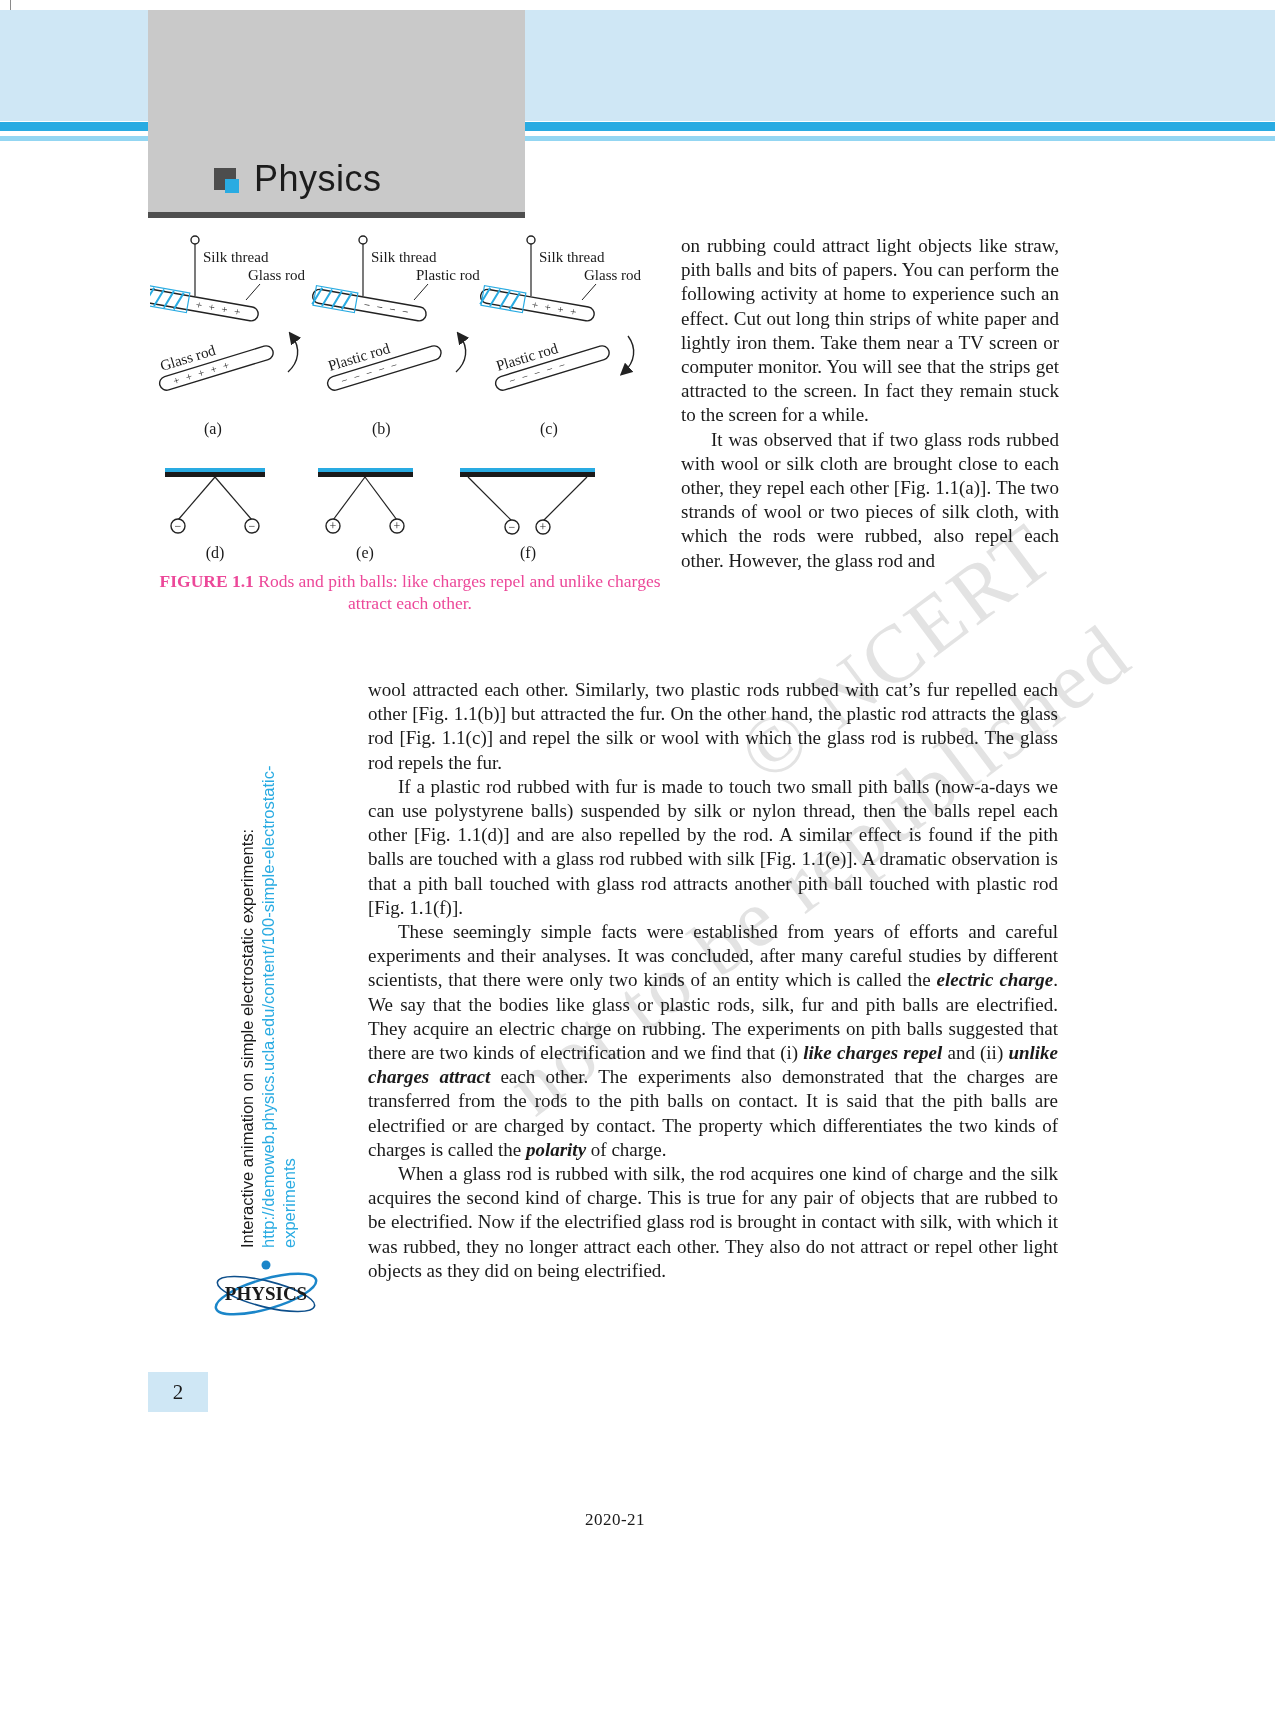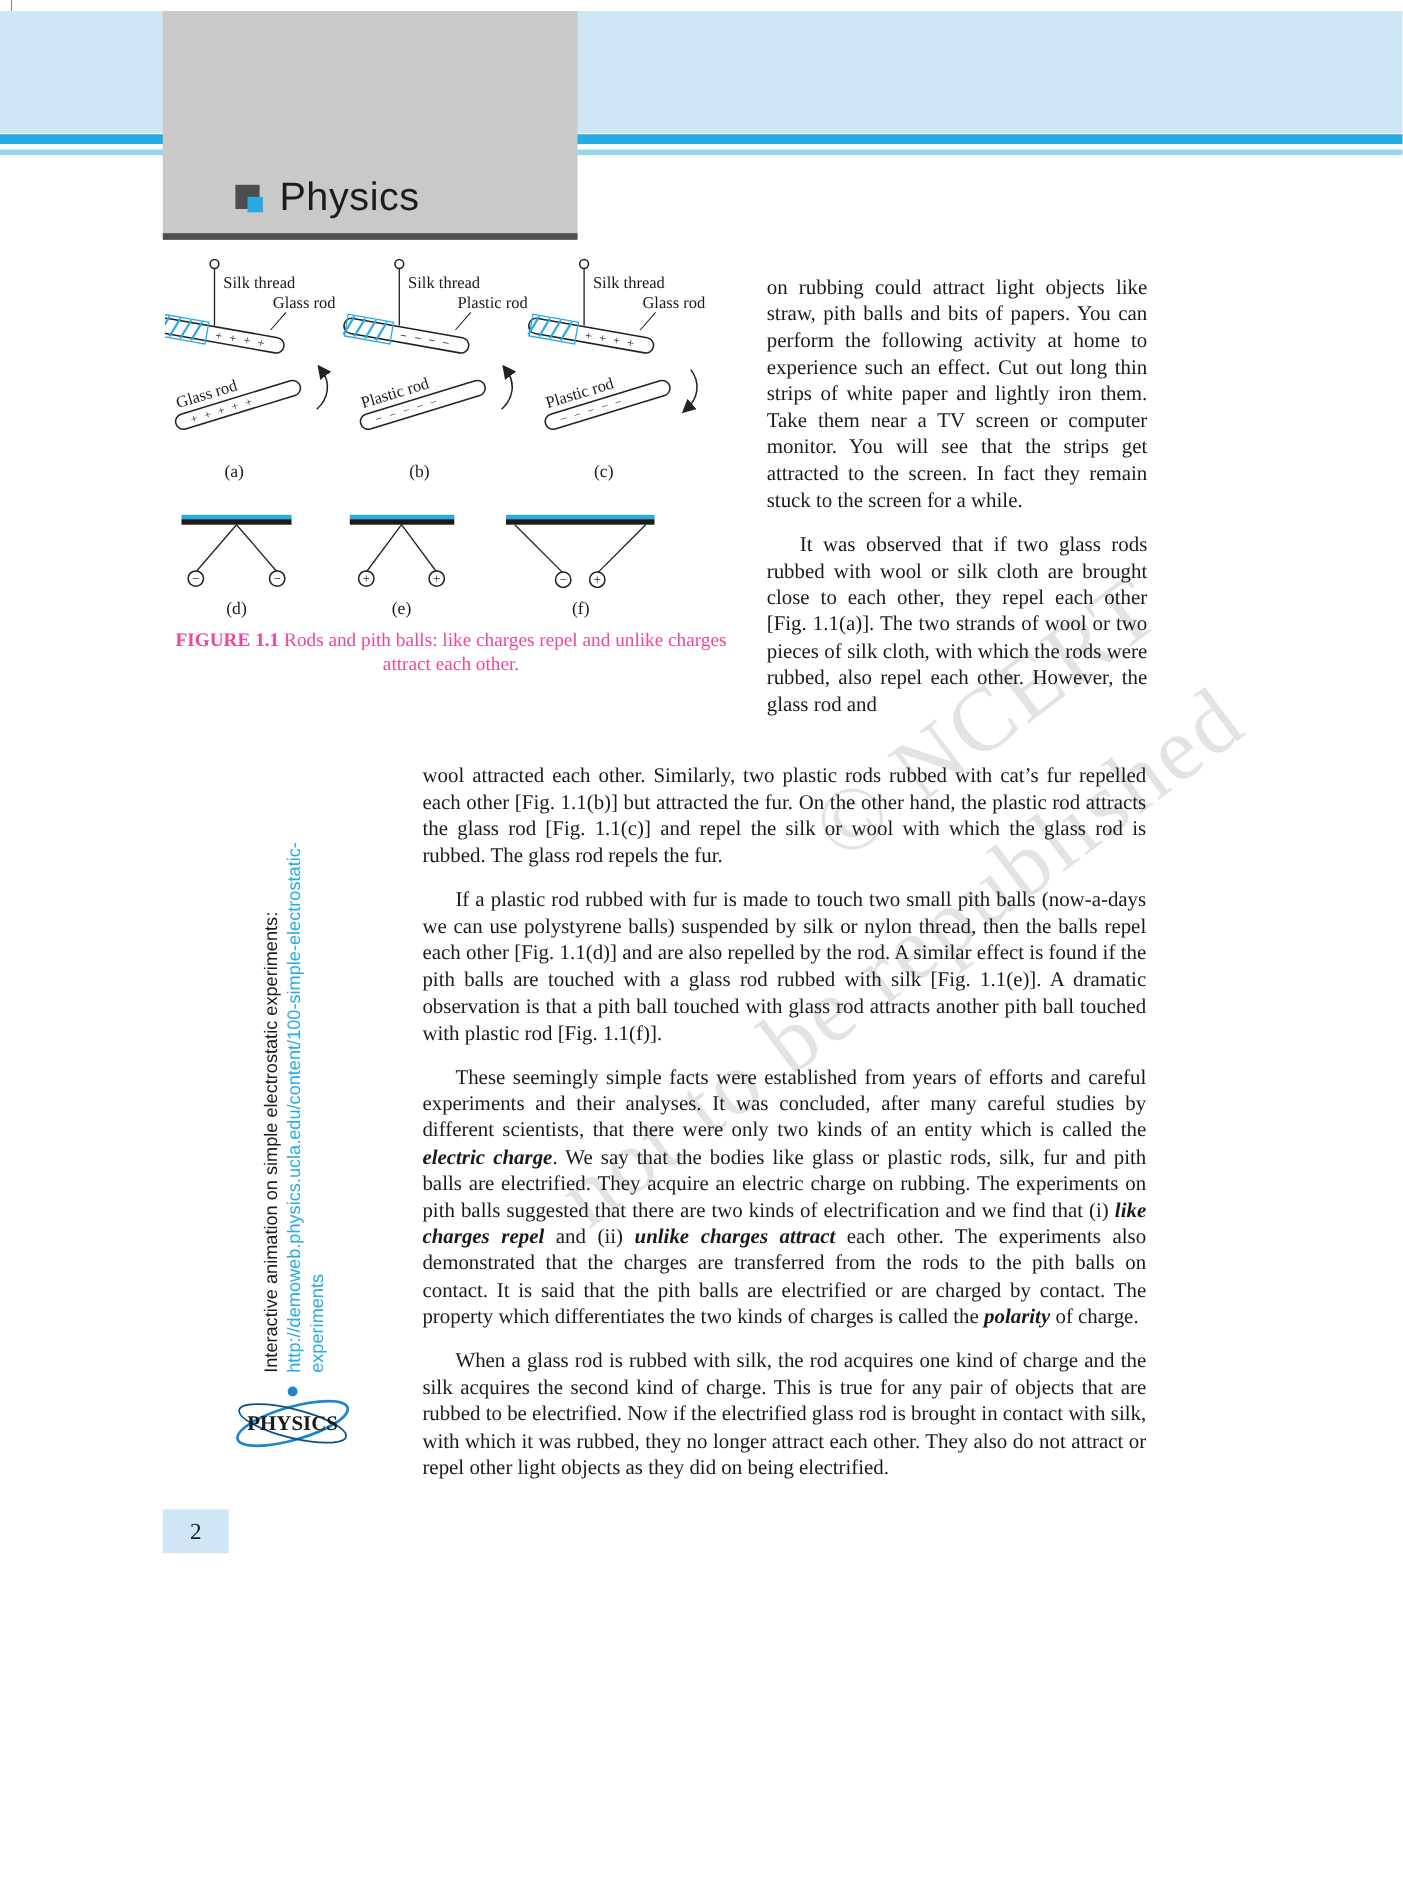--- a/index.html
+++ b/index.html
@@ -26,21 +26,21 @@
   .fig-bottom{position:absolute;left:150px;top:458px;}
   .fig-caption{
     position:absolute;left:150px;top:570px;width:520px;text-align:center;
     color:#ec4899;font-size:17.5px;line-height:22px;
   }
   .cap-label{font-weight:bold;}
 
   
   .col-text{position:absolute;left:681px;top:234px;width:378px;}
   .full-text{position:absolute;left:368px;top:678px;width:690px;}
-  .para{margin:16px;text-align:justify;font-size:19px;line-height:24.2px;}
+  .para{margin:0;text-align:justify;font-size:19px;line-height:24.2px;}
   .indent{text-indent:30px;}
   .it{font-style:italic;font-weight:bold;}
 
   
   .side-note{
     position:absolute;left:237px;top:1248px;width:592px;
     transform:rotate(-90deg);transform-origin:0 0;
     font-family:"Liberation Sans",sans-serif;font-size:16.5px;line-height:21px;
   }
   .side-note .black{color:#1a1a1a;}
@@ -223,14 +223,15 @@
     <ellipse cx="58" cy="42" rx="52" ry="15" fill="none" stroke="#1b86c9" stroke-width="2.5" transform="rotate(-16 58 42)"></ellipse>
     <ellipse cx="58" cy="42" rx="50" ry="13" fill="none" stroke="#0d4f8b" stroke-width="1.6" transform="rotate(14 58 42)"></ellipse>
     <circle cx="58" cy="13" r="4.5" fill="#1b86c9"></circle>
     <text x="58" y="48" text-anchor="middle" font-size="19" font-weight="bold" font-family="Liberation Sans, sans-serif" fill="#0d0d0d">PHYSICS</text>
   </svg>
 
   <div class="pagenum-box">
     <span>2</span>
   </div>
 
+  <div class="footer-year">2020-21</div>
 
 </div>
 
 </body></html>

